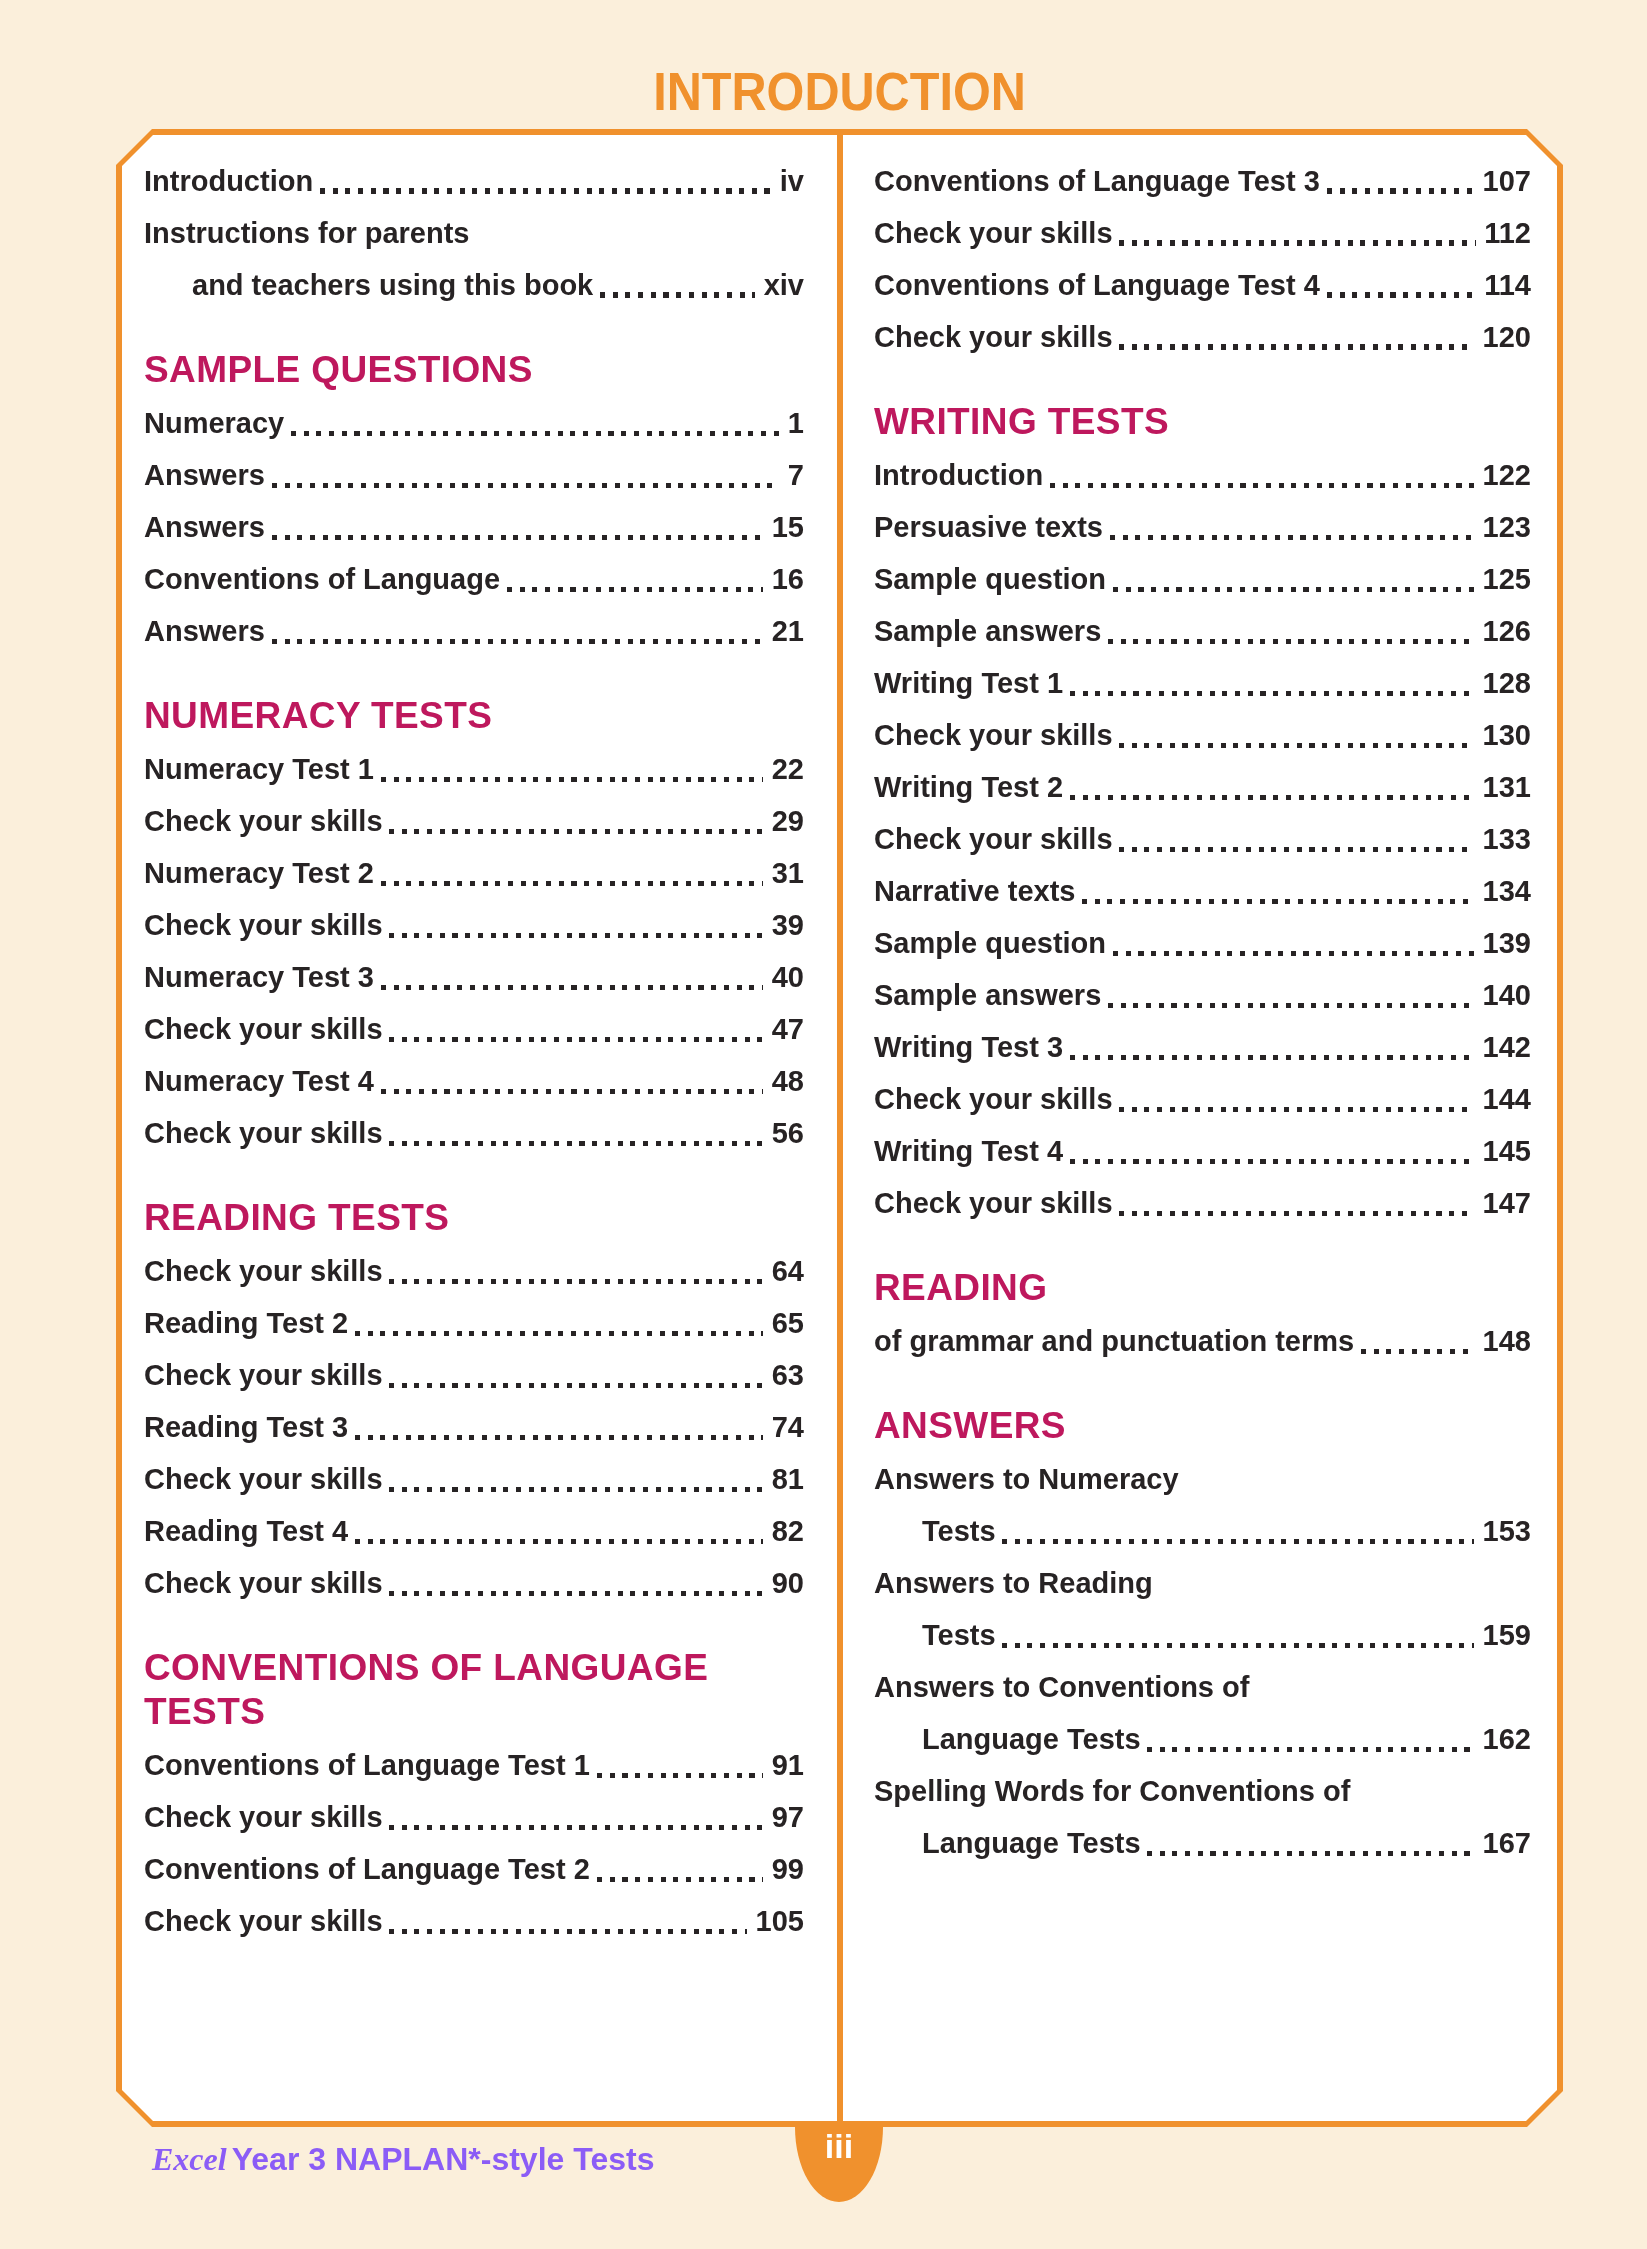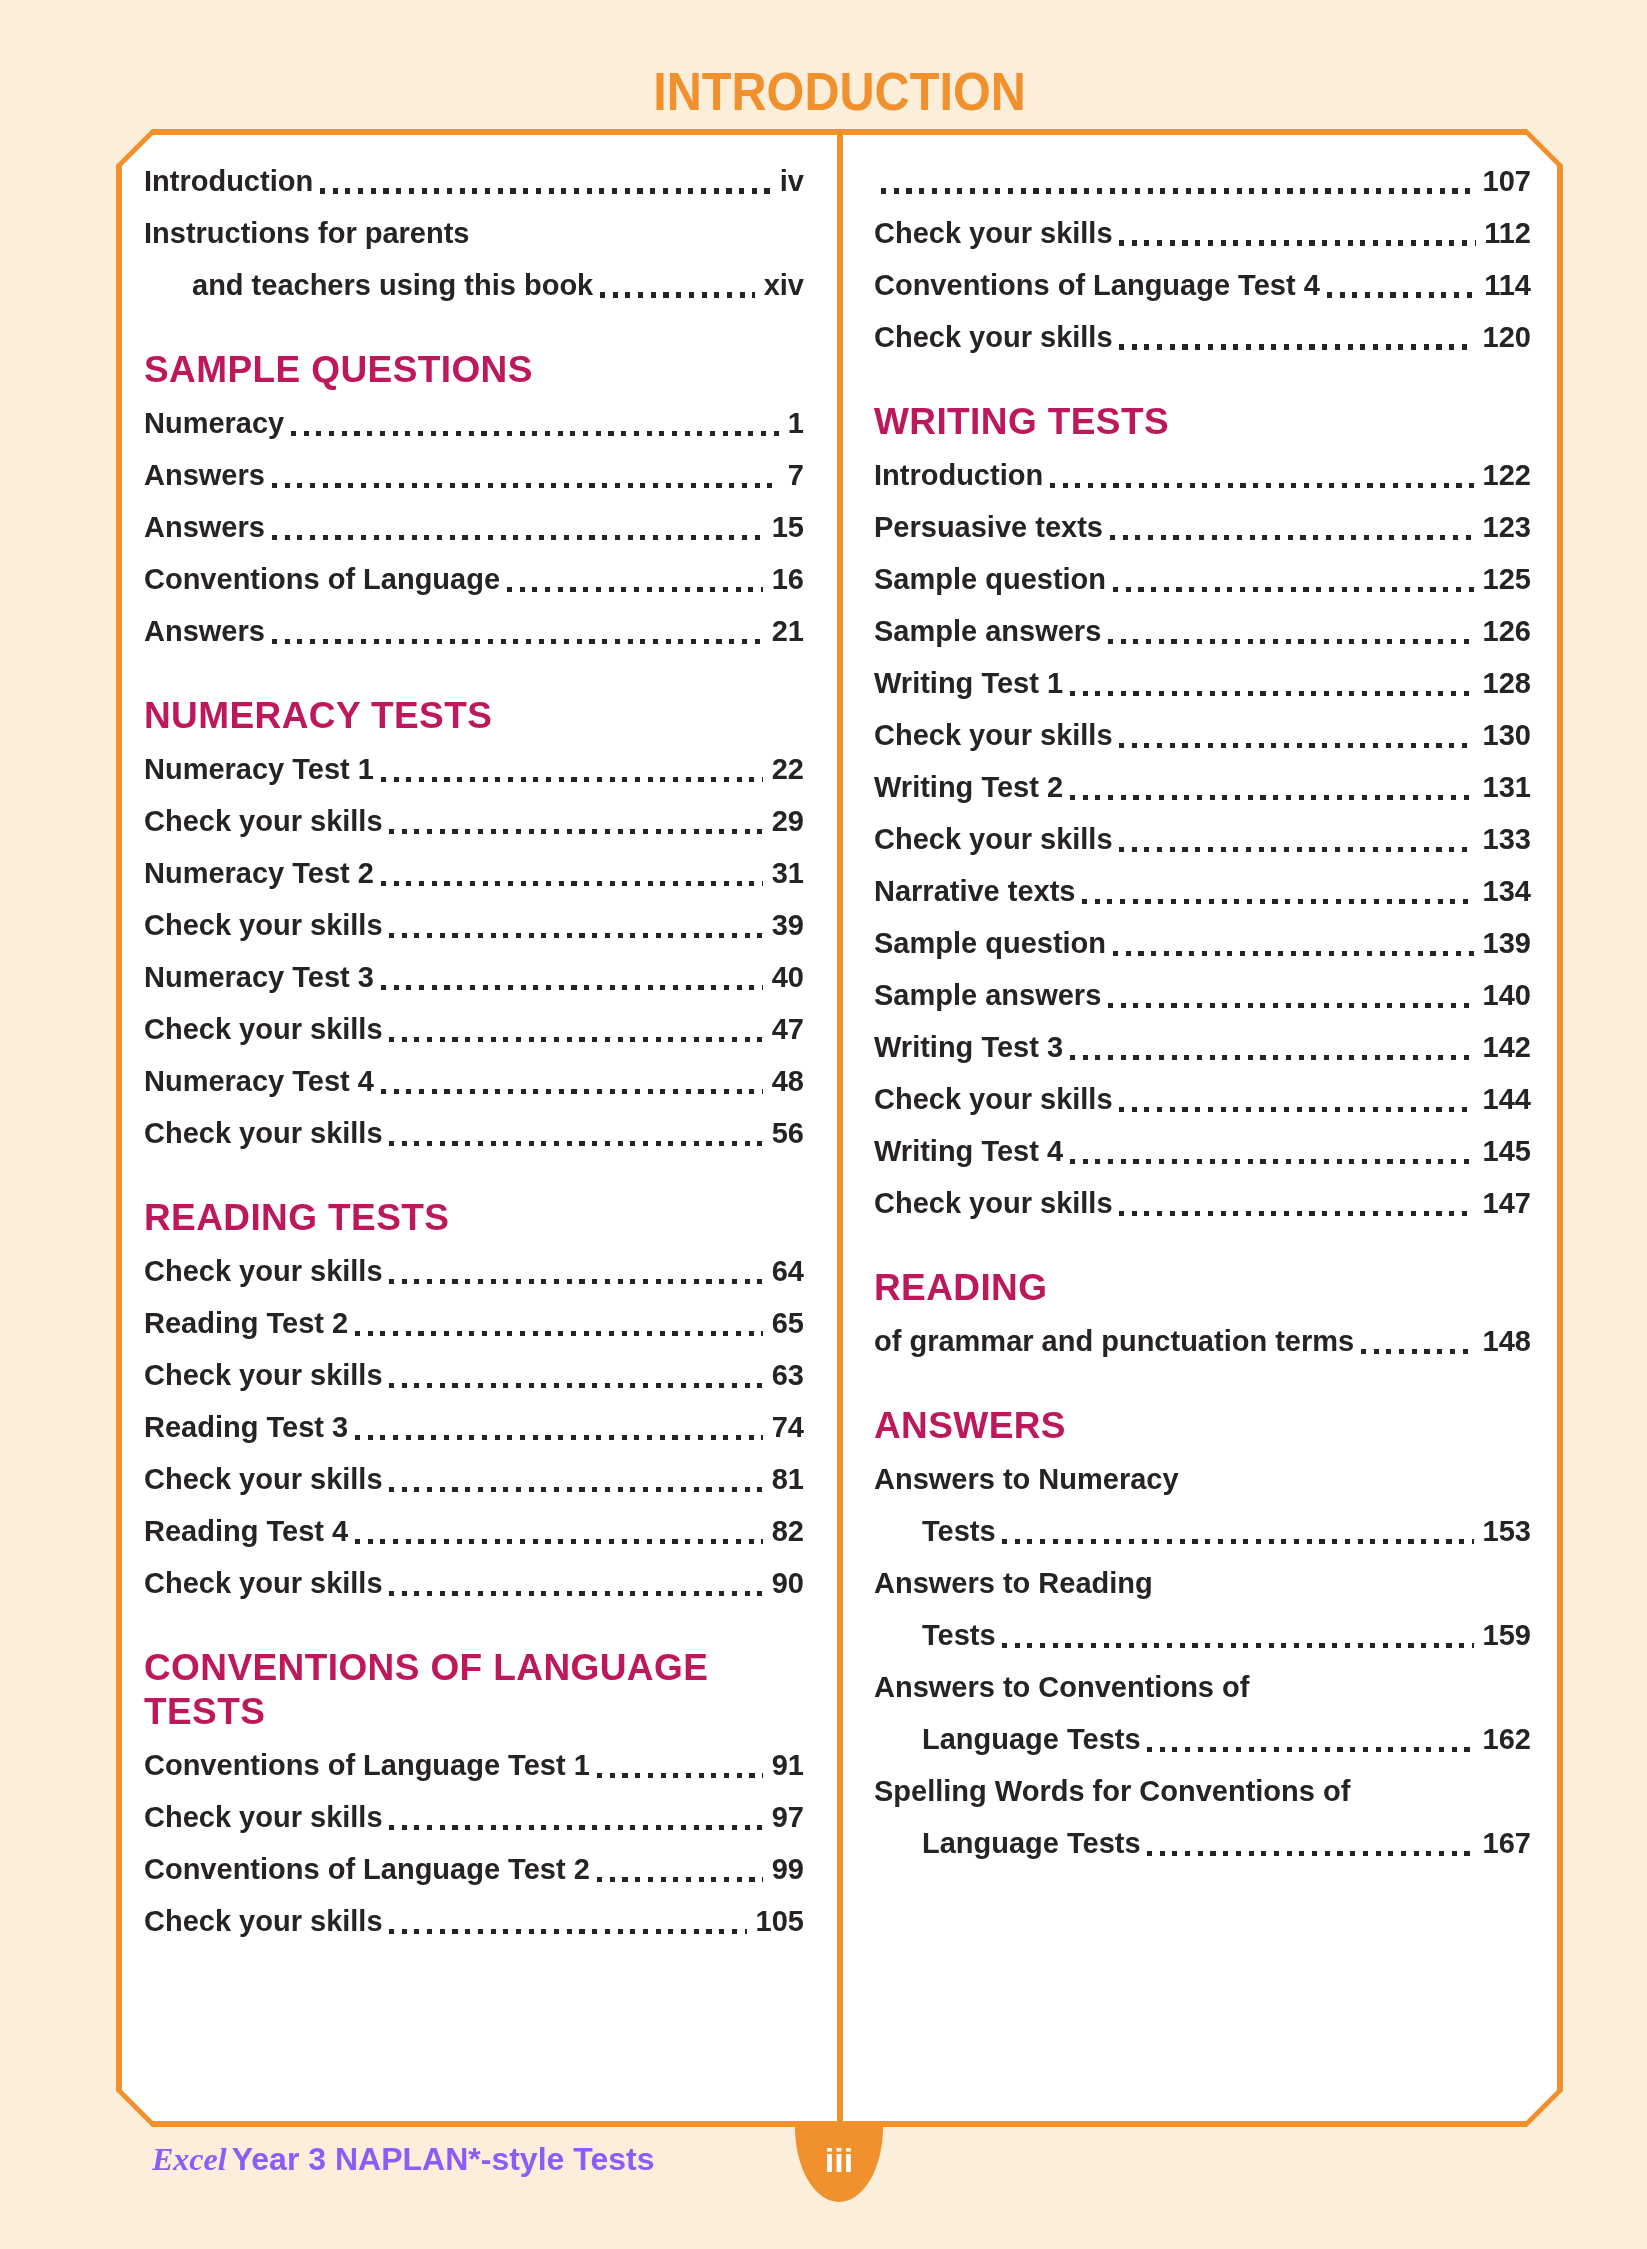--- a/index.html
+++ b/index.html
@@ -110,21 +110,20 @@
   }
   .page-number-tab {
     position: absolute;
     left: 795px;
     top: 2127px;
     width: 88px;
     height: 75px;
     background: #F0912D;
     border-radius: 0 0 44px 44px / 0 0 75px 75px;
     display: flex;
-    align-items: center;
     justify-content: center;
     padding-bottom: 8.5px;
     box-sizing: border-box;
     color: #FFFFFF;
     font-size: 34px;
     font-weight: 800;
   }
 </style>
 </head>
 <body>
@@ -270,20 +269,21 @@
       <span class="toc-page">99</span>
     </div>
     <div class="toc-row">
       <span class="toc-label">Check your skills</span>
       <span class="dotted-leader"></span>
       <span class="toc-page">105</span>
     </div>
   </div>
 <div class="toc-column right" id="col-right">
     <div class="toc-row">
+      <span class="toc-label">Conventions of Language Test 3</span>
       <span class="dotted-leader"></span>
       <span class="toc-page">107</span>
     </div>
     <div class="toc-row">
       <span class="toc-label">Check your skills</span>
       <span class="dotted-leader"></span>
       <span class="toc-page">112</span>
     </div>
     <div class="toc-row">
       <span class="toc-label">Conventions of Language Test 4</span>

